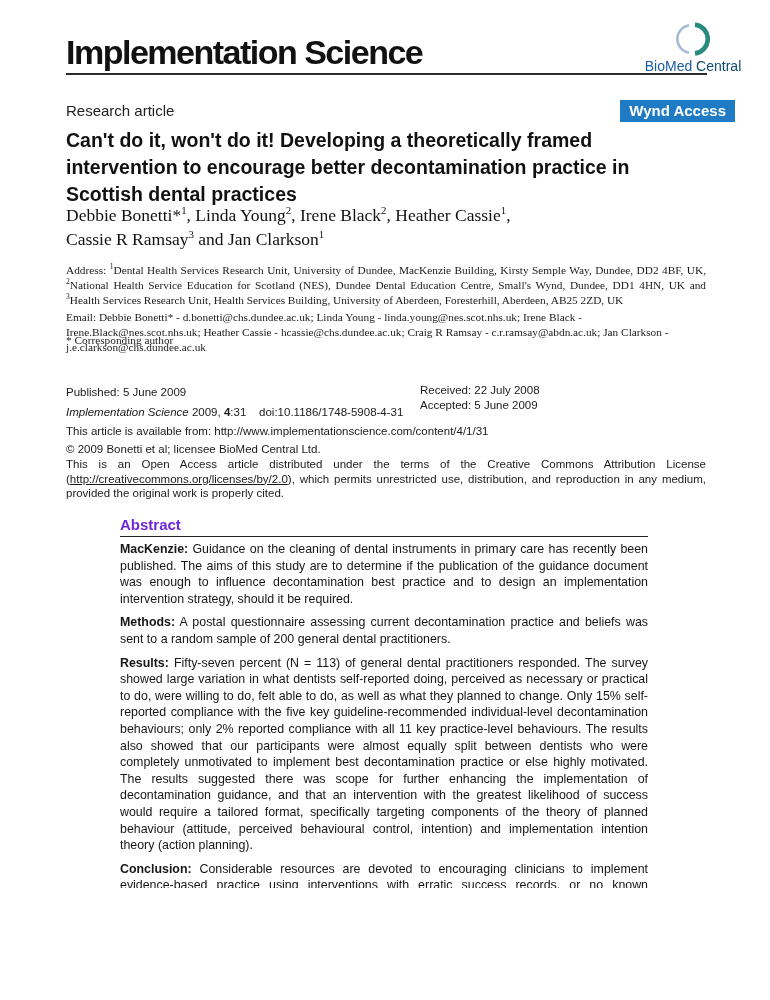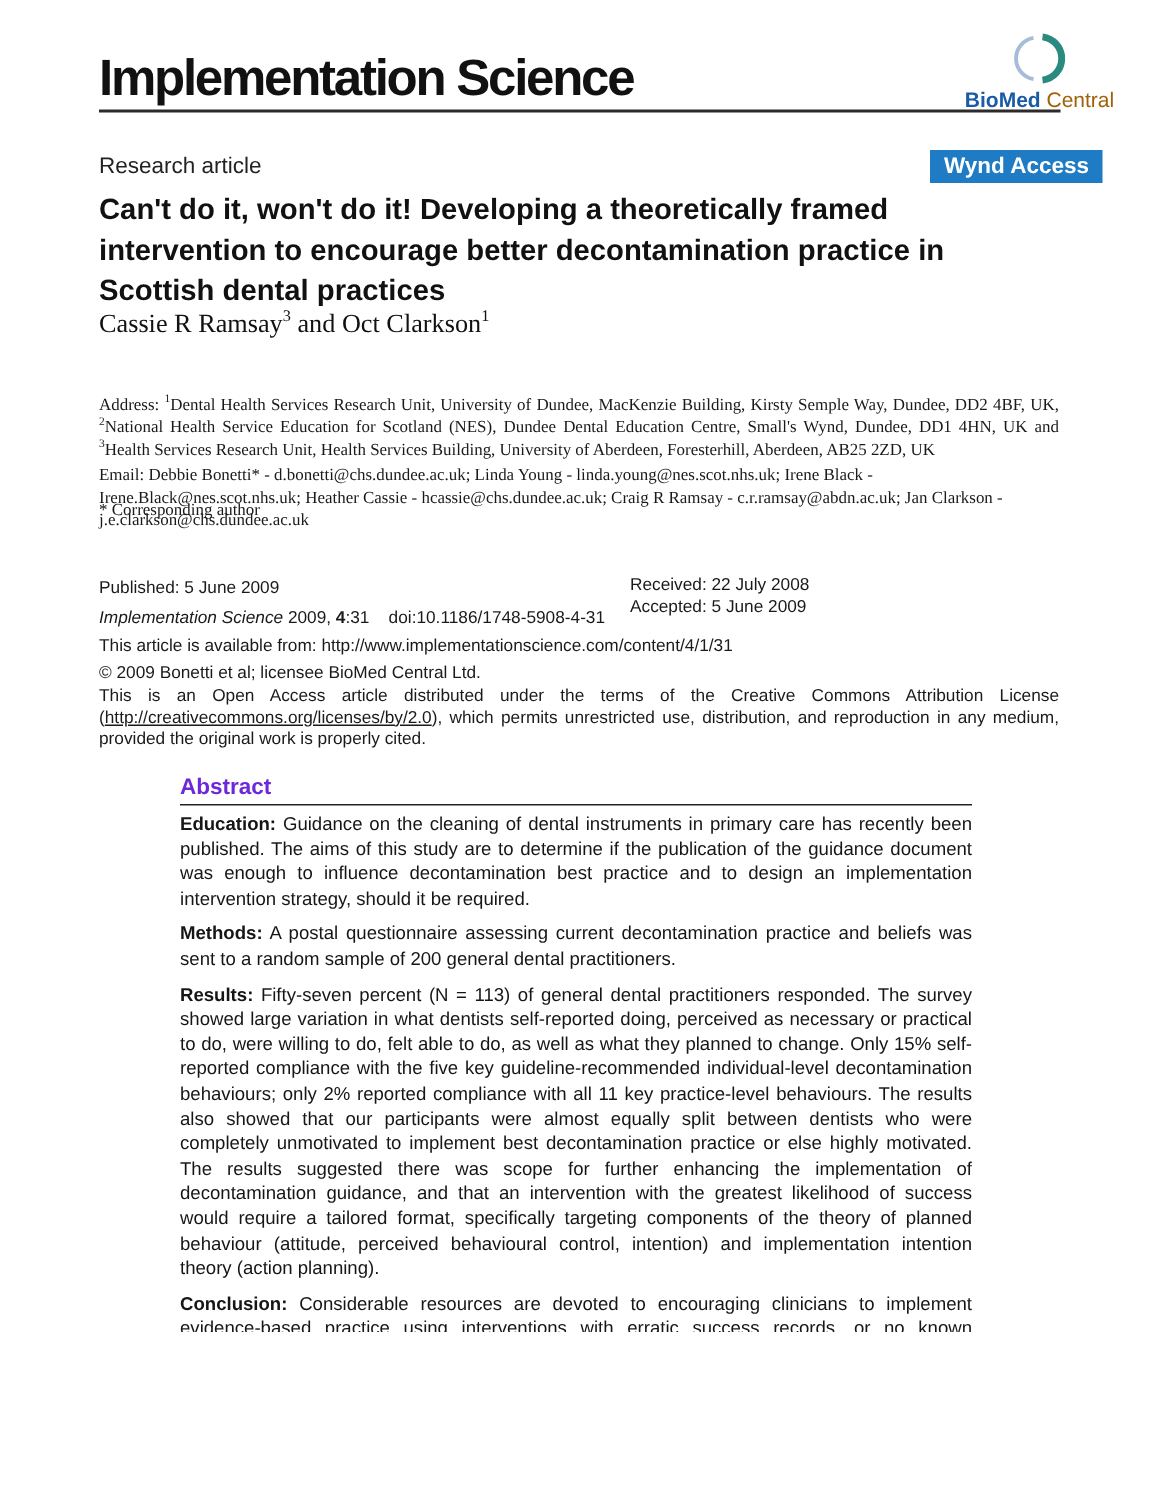--- a/index.html
+++ b/index.html
@@ -14,22 +14,22 @@
   
   .journal-title{
     position:absolute;left:66px;top:33px;margin:0;
     font-size:34px;font-weight:bold;letter-spacing:-1.5px;color:#111;
   }
   .logo{
     position:absolute;left:638px;top:22px;width:110px;text-align:center;
   }
   .logo-mark{display:block;margin:0 auto 2px auto;}
   .logo-text{font-size:14px;letter-spacing:0;}
-  .logo-text .biomed{font-weight:bold;color:#1a5ba6;}
-  .logo-text .central{color:#a16207;}
+  .logo-text .biomed{font-weight:normal;color:#1a5ba6;}
+  .logo-text .central{color:#0c4a6e;}
   .header-rule{
     position:absolute;left:66px;right:63px;top:73px;height:0;
     border-top:2.5px solid #2b2b2b;
   }
   
   .article-type{
     position:absolute;left:66px;top:102px;font-size:15px;color:#222;
   }
   .open-access{
     position:absolute;right:35px;top:100px;
@@ -110,41 +110,42 @@
   </div>
 
   <div class="header-rule"></div>
 
   <div class="article-type">Research article</div>
   <div class="open-access">Wynd Access</div>
 
   <h2 class="article-title">Can't do it, won't do it! Developing a theoretically framed intervention to encourage better decontamination practice in Scottish dental practices</h2>
 
   <div class="authors">
-    <div><span>Cassie R Ramsay</span><sup>3</sup><span> and Oct Clarkson</span><sup>1</sup></div>
+    <div><span>Debbie Bonetti*</span><sup>1</sup><span>, Linda Young</span><sup>2</sup><span>, Irene Black</span><sup>2</sup><span>, Heather Cassie</span><sup>1</sup><span>,</span></div>
+    <div><span>Cassie R Ramsay</span><sup>3</sup><span> and Jan Clarkson</span><sup>1</sup></div>
   </div>
 
   <p class="address"><span>Address: </span><sup>1</sup><span>Dental Health Services Research Unit, University of Dundee, MacKenzie Building, Kirsty Semple Way, Dundee, DD2 4BF, UK, </span><sup>2</sup><span>National Health Service Education for Scotland (NES), Dundee Dental Education Centre, Small's Wynd, Dundee, DD1 4HN, UK and </span><sup>3</sup><span>Health Services Research Unit, Health Services Building, University of Aberdeen, Foresterhill, Aberdeen, AB25 2ZD, UK</span></p>
   <p class="emails">Email: Debbie Bonetti* - d.bonetti@chs.dundee.ac.uk; Linda Young - linda.young@nes.scot.nhs.uk; Irene Black - Irene.Black@nes.scot.nhs.uk; Heather Cassie - hcassie@chs.dundee.ac.uk; Craig R Ramsay - c.r.ramsay@abdn.ac.uk; Jan Clarkson - j.e.clarkson@chs.dundee.ac.uk</p>
   <p class="corresponding">* Corresponding author</p>
 
   <div class="pubinfo">
     <div class="pub-published">Published: 5 June 2009</div>
     <div class="pub-citation"><span class="it">Implementation Science</span><span> 2009, </span><span style="font-weight: bold;">4</span><span>:31    doi:10.1186/1748-5908-4-31</span></div>
     <div class="pub-received">Received: 22 July 2008</div>
     <div class="pub-accepted">Accepted: 5 June 2009</div>
     <div class="pub-available"><span>This article is available from: </span><span>http://www.implementationscience.com/content/4/1/31</span></div>
     <div class="pub-copyright">© 2009 Bonetti et al; licensee BioMed Central Ltd.</div>
     <div class="pub-license"><span>This is an Open Access article distributed under the terms of the Creative Commons Attribution License (</span><span class="link">http://creativecommons.org/licenses/by/2.0</span><span>), which permits unrestricted use, distribution, and reproduction in any medium, provided the original work is properly cited.</span></div>
   </div>
 
   <div class="abstract">
     <h3>Abstract</h3>
     <div class="abstract-rule-top"></div>
-    <p><b>Education:</b><span> Guidance on the cleaning of dental instruments in primary care has recently been published. The aims of this study are to determine if the publication of the guidance document was enough to influence decontamination best practice and to design an implementation intervention strategy, should it be required.</span></p>
+    <p><b>MacKenzie:</b><span> Guidance on the cleaning of dental instruments in primary care has recently been published. The aims of this study are to determine if the publication of the guidance document was enough to influence decontamination best practice and to design an implementation intervention strategy, should it be required.</span></p>
     <p><b>Methods:</b><span> A postal questionnaire assessing current decontamination practice and beliefs was sent to a random sample of 200 general dental practitioners.</span></p>
     <p><b>Results:</b><span> Fifty-seven percent (N = 113) of general dental practitioners responded. The survey showed large variation in what dentists self-reported doing, perceived as necessary or practical to do, were willing to do, felt able to do, as well as what they planned to change. Only 15% self-reported compliance with the five key guideline-recommended individual-level decontamination behaviours; only 2% reported compliance with all 11 key practice-level behaviours. The results also showed that our participants were almost equally split between dentists who were completely unmotivated to implement best decontamination practice or else highly motivated. The results suggested there was scope for further enhancing the implementation of decontamination guidance, and that an intervention with the greatest likelihood of success would require a tailored format, specifically targeting components of the theory of planned behaviour (attitude, perceived behavioural control, intention) and implementation intention theory (action planning).</span></p>
     <p><b>Conclusion:</b><span> Considerable resources are devoted to encouraging clinicians to implement evidence-based practice using interventions with erratic success records, or no known applicability to a specific clinical behaviour, selected mainly by means of researchers' intuition or optimism. The methodology used to develop this implementation intervention is not limited to decontamination or to a single segment of primary care. It is also in accordance with the preliminary stages of the framework for evaluating complex interventions suggested by the medical research council. The next phases of this work are to test the intervention feasibility and evaluate its effectiveness in a randomised control trial.</span></p>
 
   </div>
 
   <div class="footer">
     <div class="pagenum">Page 1 of 9</div>
     <div class="note">(page number not for citation purposes)</div>
   </div>

